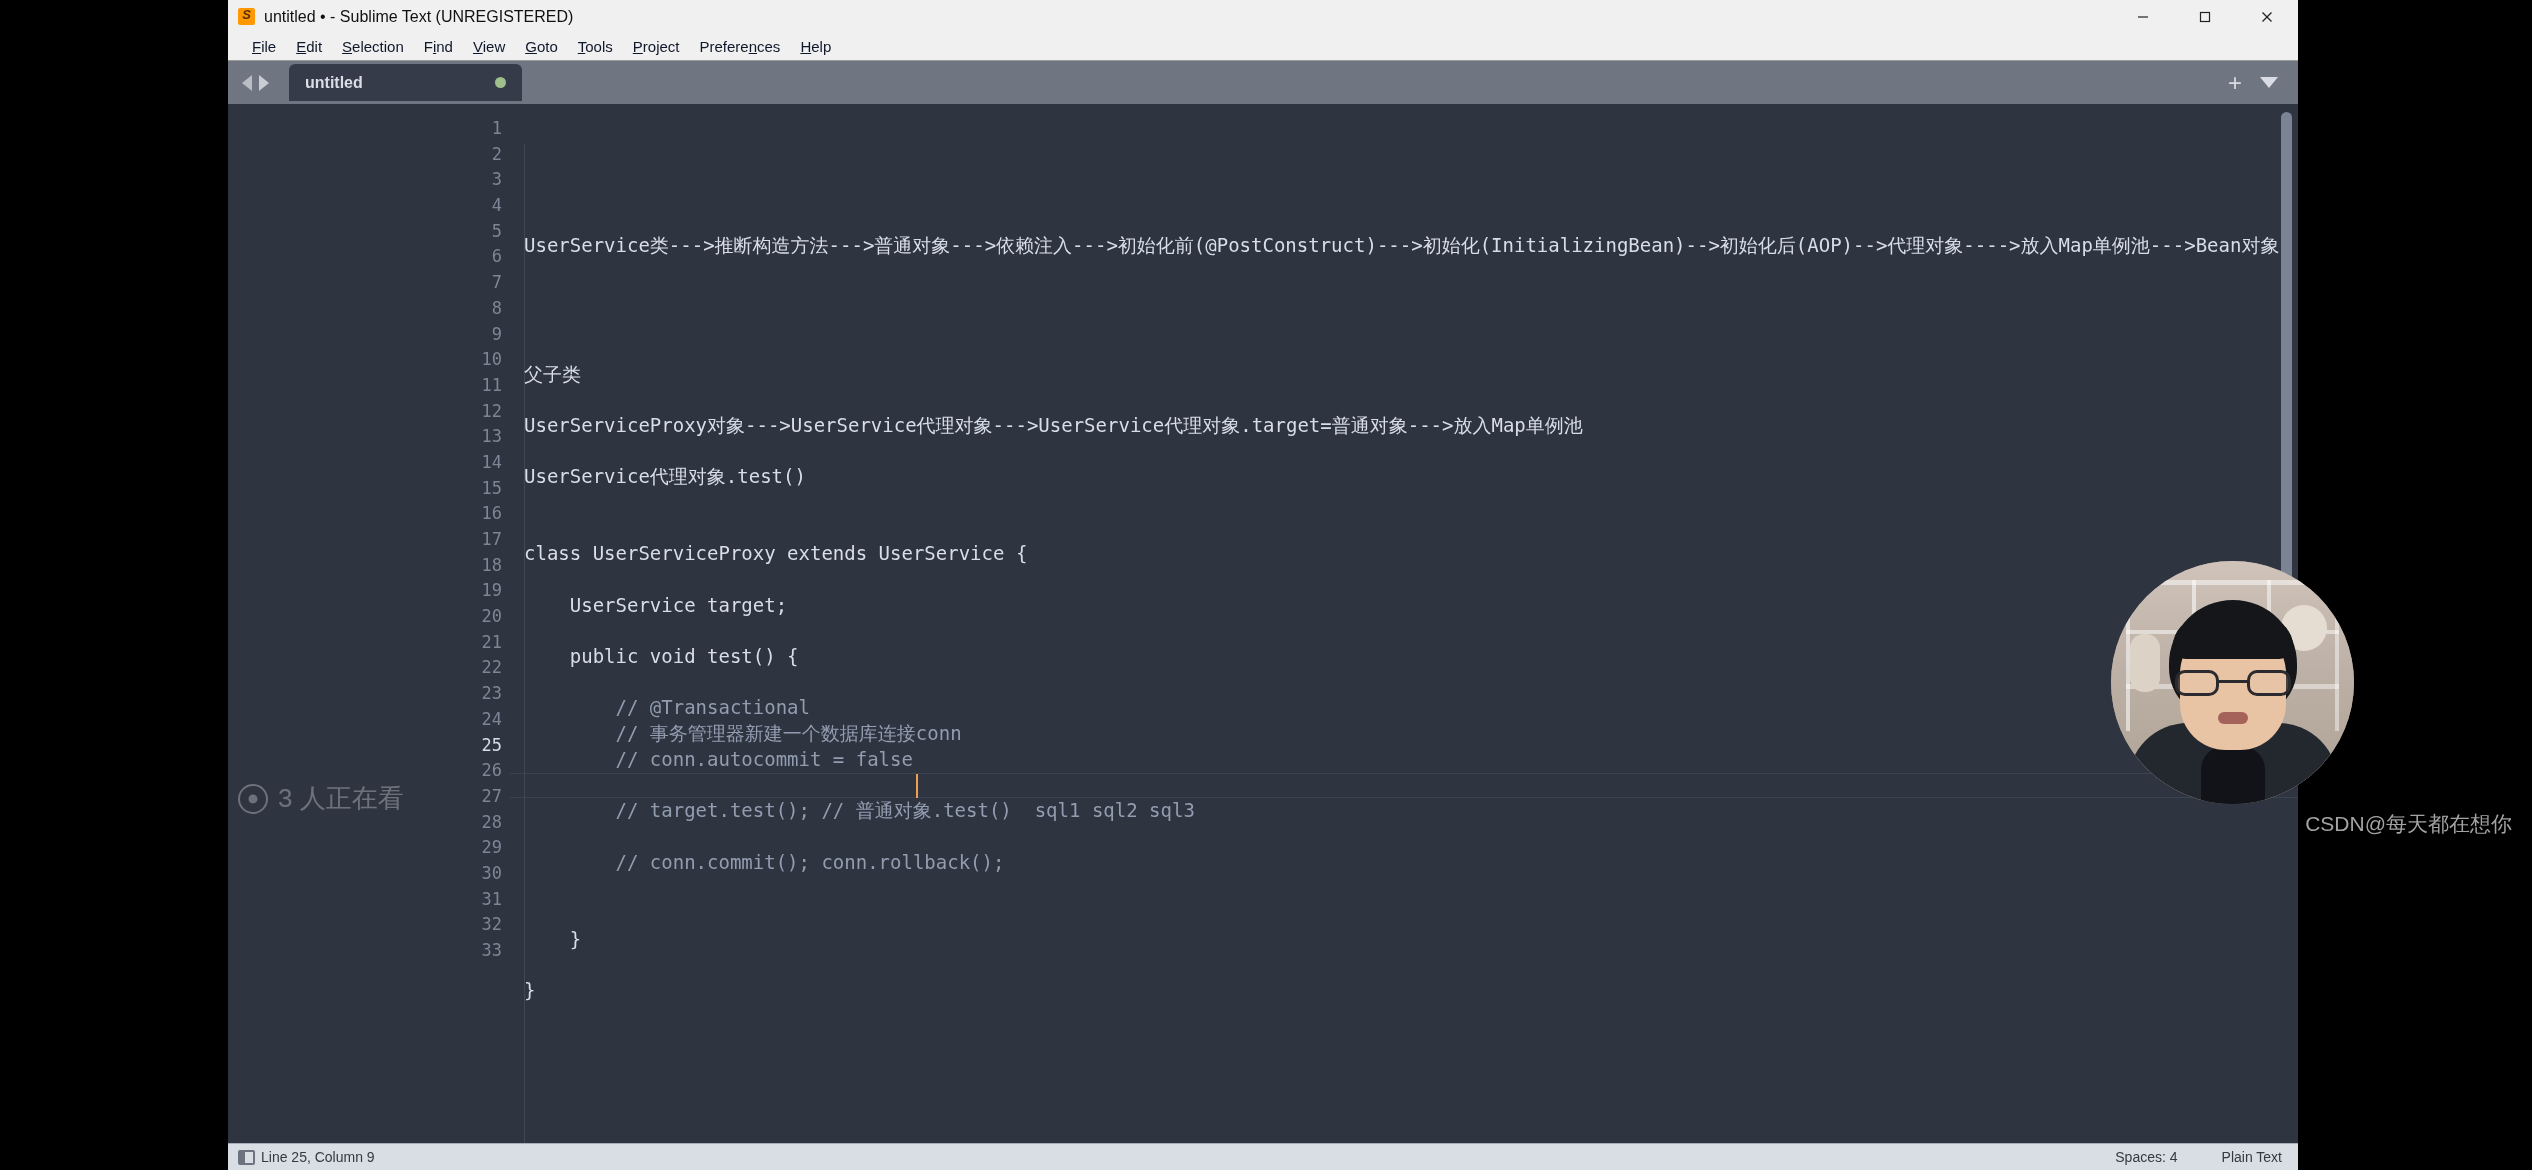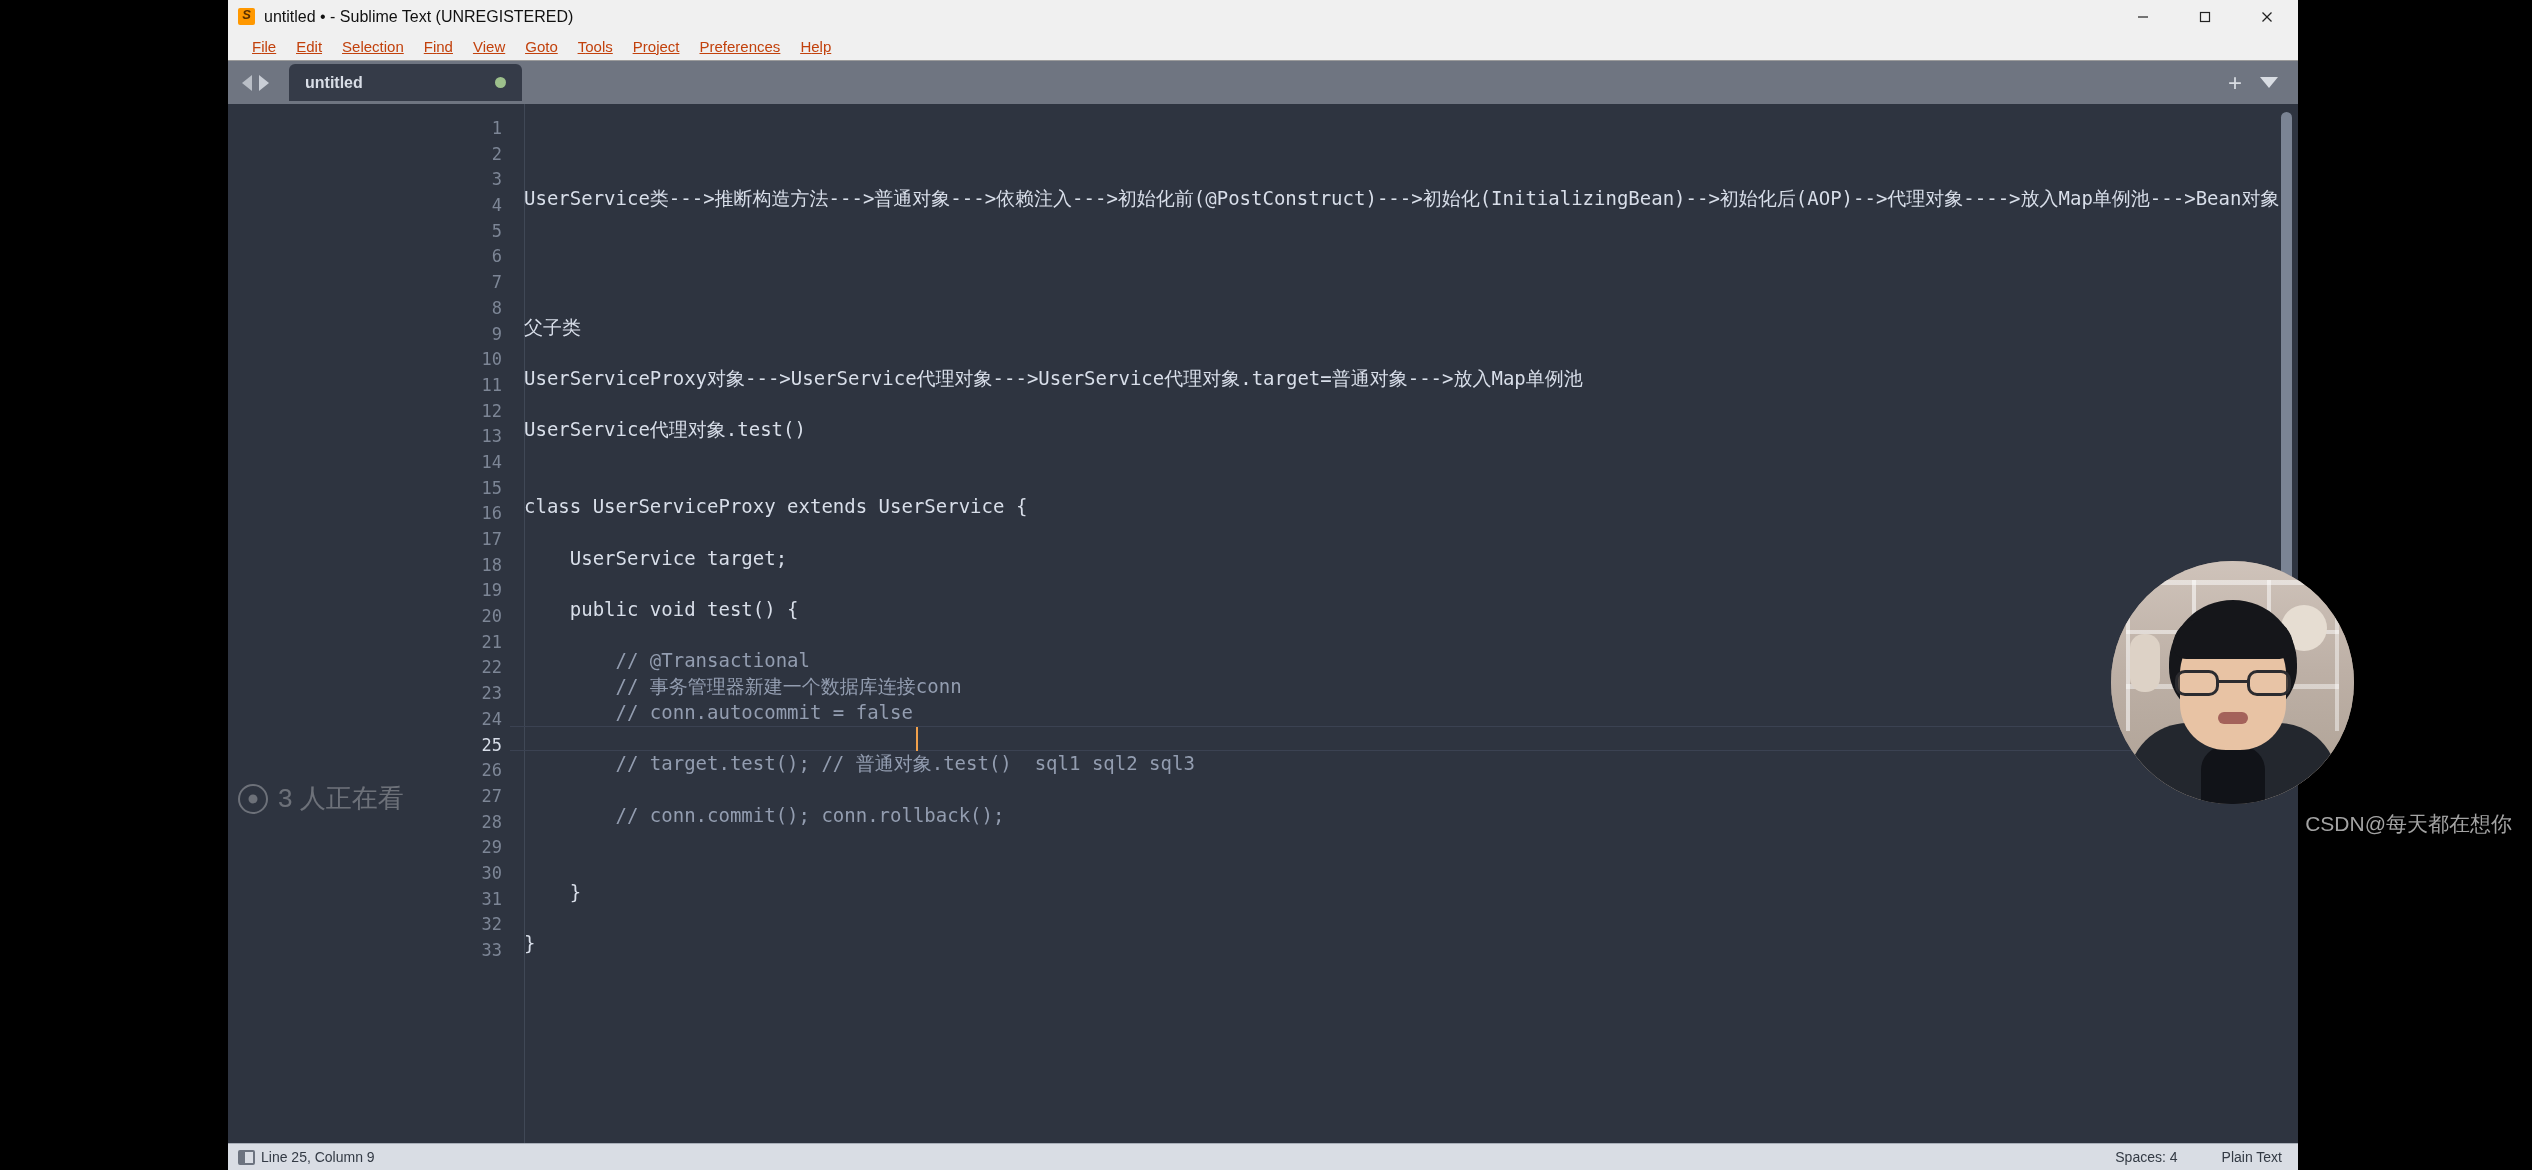--- a/index.html
+++ b/index.html
@@ -83,25 +83,24 @@
     background: #f0f0f0;
     display: flex;
     align-items: center;
     padding-left: 14px;
     flex: 0 0 28px;
     border-bottom: 1px solid #9b9b9b;
     box-sizing: border-box;
   }
   .menu-item {
     font-size: 15px;
-    color: #c2410c;
+    color: #0f172a;
     padding: 0 10px;
     white-space: nowrap;
     line-height: 26px;
-    text-decoration: underline;
   }
   .menu-item .u { text-decoration: underline; }
 
   
   #tabbar {
     height: 43px;
     background: #6f7581;
     flex: 0 0 43px;
     display: flex;
     align-items: flex-end;
@@ -194,24 +193,25 @@
     font-family: "DejaVu Sans Mono", monospace;
     font-size: 17px;
     line-height: 25.7px;
     color: #7d8696;
     height: 25.7px;
   }
   .lineno.active { color: #d8dee9; }
 
   #code {
     flex: 1 1 auto;
-    padding-top: 5px;
+    padding-top: 12px;
     padding-left: 14px;
     box-sizing: border-box;
     position: relative;
+    margin-top: 40px;
   }
   .codeline {
     font-family: "DejaVu Sans Mono", monospace;
     font-size: 19px;
     line-height: 25.7px;
     height: 25.7px;
     color: #d8dee9;
     white-space: pre;
     position: relative;
   }

